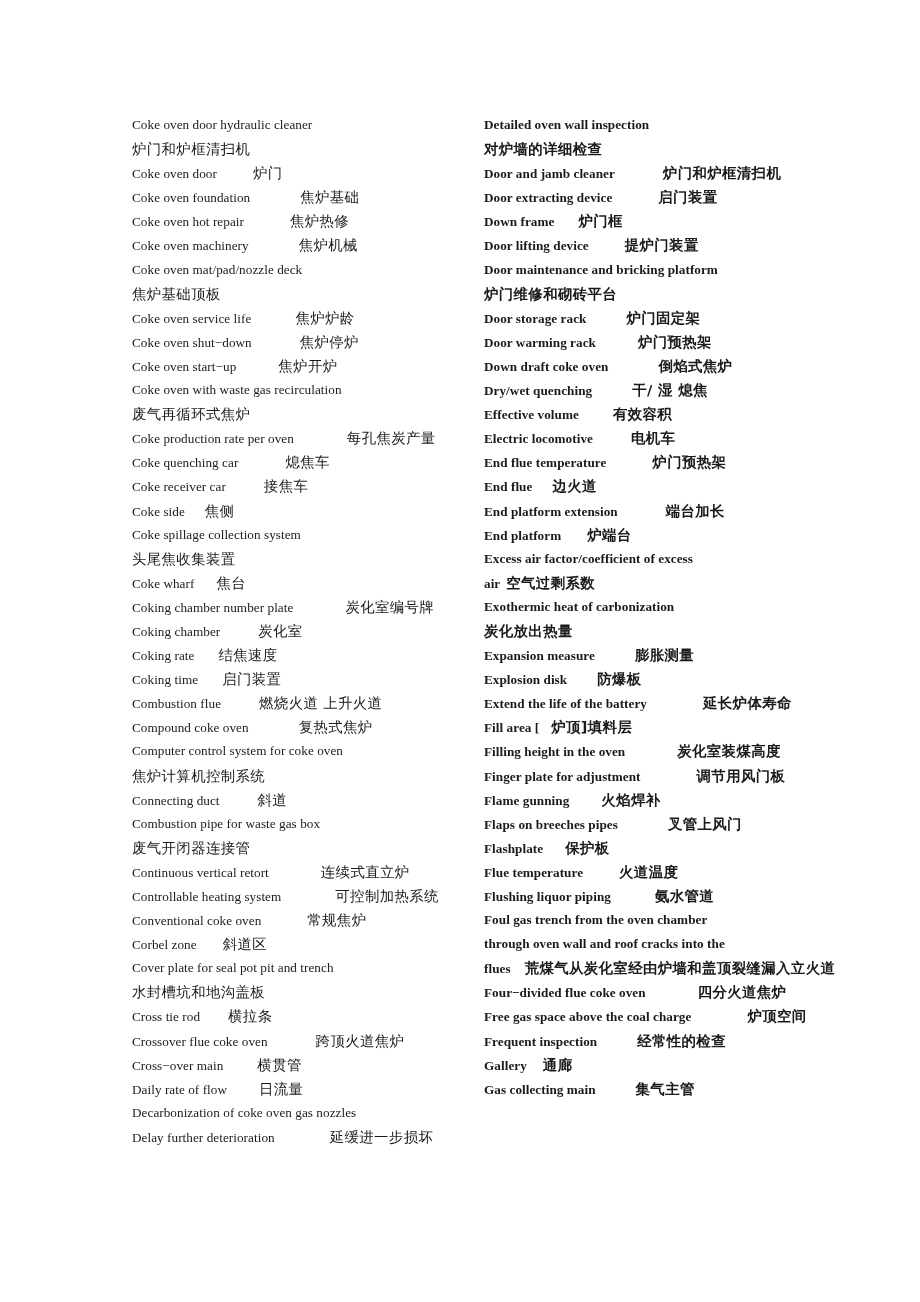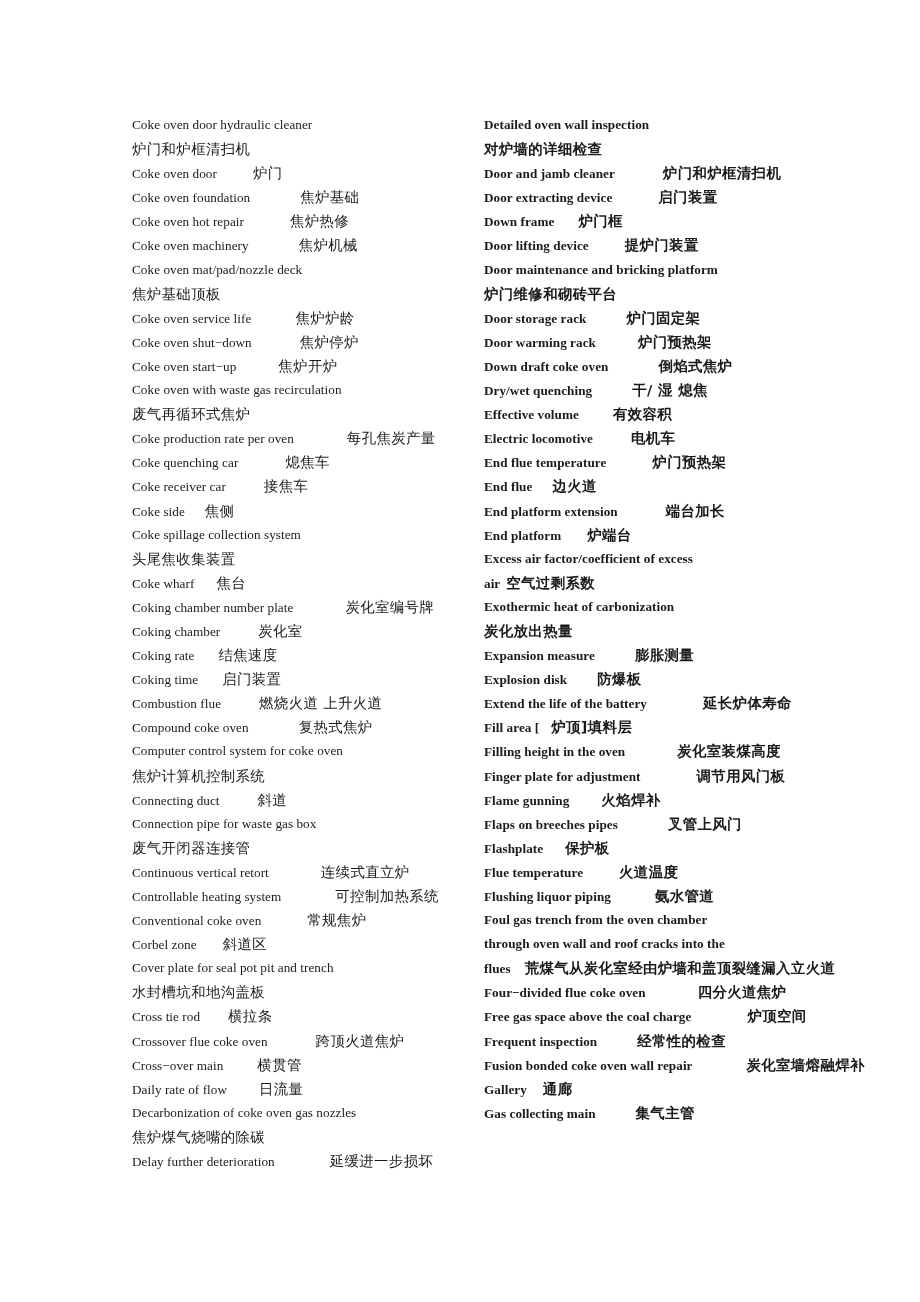--- a/index.html
+++ b/index.html
@@ -97,34 +97,33 @@
         <div class="entry-line"><span class="term-en">Coke wharf</span><span class="gap" style="width: 22px;"></span><span class="term-zh">焦台</span></div>
         <div class="entry-line"><span class="term-en">Coking chamber number plate</span><span class="gap" style="width: 52px;"></span><span class="term-zh">炭化室编号牌</span></div>
         <div class="entry-line"><span class="term-en">Coking chamber</span><span class="gap" style="width: 38px;"></span><span class="term-zh">炭化室</span></div>
         <div class="entry-line"><span class="term-en">Coking rate</span><span class="gap" style="width: 24px;"></span><span class="term-zh">结焦速度</span></div>
         <div class="entry-line"><span class="term-en">Coking time</span><span class="gap" style="width: 24px;"></span><span class="term-zh">启门装置</span></div>
         <div class="entry-line"><span class="term-en">Combustion flue</span><span class="gap" style="width: 38px;"></span><span class="term-zh">燃烧火道 上升火道</span></div>
         <div class="entry-line"><span class="term-en">Compound coke oven</span><span class="gap" style="width: 50px;"></span><span class="term-zh">复热式焦炉</span></div>
         <div class="entry-line"><span class="term-en">Computer control system for coke oven</span></div>
         <div class="entry-line"><span class="term-zh">焦炉计算机控制系统</span></div>
         <div class="entry-line"><span class="term-en">Connecting duct</span><span class="gap" style="width: 38px;"></span><span class="term-zh">斜道</span></div>
-        <div class="entry-line"><span class="term-en">Connection pipe for waste gas box</span></div>
+        <div class="entry-line"><span class="term-en">Combustion pipe for waste gas box</span></div>
         <div class="entry-line"><span class="term-zh">废气开闭器连接管</span></div>
         <div class="entry-line"><span class="term-en">Continuous vertical retort</span><span class="gap" style="width: 52px;"></span><span class="term-zh">连续式直立炉</span></div>
         <div class="entry-line"><span class="term-en">Controllable heating system</span><span class="gap" style="width: 54px;"></span><span class="term-zh">可控制加热系统</span></div>
         <div class="entry-line"><span class="term-en">Conventional coke oven</span><span class="gap" style="width: 46px;"></span><span class="term-zh">常规焦炉</span></div>
         <div class="entry-line"><span class="term-en">Corbel zone</span><span class="gap" style="width: 26px;"></span><span class="term-zh">斜道区</span></div>
         <div class="entry-line"><span class="term-en">Cover plate for seal pot pit and trench</span></div>
         <div class="entry-line"><span class="term-zh">水封槽坑和地沟盖板</span></div>
         <div class="entry-line"><span class="term-en">Cross tie rod</span><span class="gap" style="width: 28px;"></span><span class="term-zh">横拉条</span></div>
         <div class="entry-line"><span class="term-en">Crossover flue coke oven</span><span class="gap" style="width: 48px;"></span><span class="term-zh">跨顶火道焦炉</span></div>
         <div class="entry-line"><span class="term-en">Cross−over main</span><span class="gap" style="width: 34px;"></span><span class="term-zh">横贯管</span></div>
         <div class="entry-line"><span class="term-en">Daily rate of flow</span><span class="gap" style="width: 32px;"></span><span class="term-zh">日流量</span></div>
         <div class="entry-line"><span class="term-en">Decarbonization of coke oven gas nozzles</span></div>
-        <div class="entry-line"><span class="term-zh">焦炉煤气烧嘴的除碳</span></div>
         <div class="entry-line"><span class="term-en">Delay further deterioration</span><span class="gap" style="width: 55px;"></span><span class="term-zh">延缓进一步损坏</span></div>
       </div>
 
     <div class="glossary-column right" id="right-column">
         <div class="entry-line"><span class="term-en">Detailed oven wall inspection</span></div>
         <div class="entry-line"><span class="term-zh">对炉墙的详细检查</span></div>
         <div class="entry-line"><span class="term-en">Door and jamb cleaner</span><span class="gap" style="width: 48px;"></span><span class="term-zh">炉门和炉框清扫机</span></div>
         <div class="entry-line"><span class="term-en">Door extracting device</span><span class="gap" style="width: 46px;"></span><span class="term-zh">启门装置</span></div>
         <div class="entry-line"><span class="term-en">Down frame</span><span class="gap" style="width: 24px;"></span><span class="term-zh">炉门框</span></div>
         <div class="entry-line"><span class="term-en">Door lifting device</span><span class="gap" style="width: 36px;"></span><span class="term-zh">提炉门装置</span></div>
@@ -154,19 +153,18 @@
         <div class="entry-line"><span class="term-en">Flaps on breeches pipes</span><span class="gap" style="width: 50px;"></span><span class="term-zh">叉管上风门</span></div>
         <div class="entry-line"><span class="term-en">Flashplate</span><span class="gap" style="width: 22px;"></span><span class="term-zh">保护板</span></div>
         <div class="entry-line"><span class="term-en">Flue temperature</span><span class="gap" style="width: 36px;"></span><span class="term-zh">火道温度</span></div>
         <div class="entry-line"><span class="term-en">Flushing liquor piping</span><span class="gap" style="width: 44px;"></span><span class="term-zh">氨水管道</span></div>
         <div class="entry-line"><span class="term-en">Foul gas trench from the oven chamber</span></div>
         <div class="entry-line"><span class="term-en">through oven wall and roof cracks into the</span></div>
         <div class="entry-line"><span class="term-en">flues</span><span class="gap" style="width: 14px;"></span><span class="term-zh">荒煤气从炭化室经由炉墙和盖顶裂缝漏入立火道</span></div>
         <div class="entry-line"><span class="term-en">Four−divided flue coke oven</span><span class="gap" style="width: 52px;"></span><span class="term-zh">四分火道焦炉</span></div>
         <div class="entry-line"><span class="term-en">Free gas space above the coal charge</span><span class="gap" style="width: 56px;"></span><span class="term-zh">炉顶空间</span></div>
         <div class="entry-line"><span class="term-en">Frequent inspection</span><span class="gap" style="width: 40px;"></span><span class="term-zh">经常性的检查</span></div>
-        <div class="entry-line"><span class="term-en">Fusion bonded coke oven wall repair</span><span class="gap" style="width: 54px;"></span><span class="term-zh">炭化室墙熔融焊补</span></div>
         <div class="entry-line"><span class="term-en">Gallery</span><span class="gap" style="width: 16px;"></span><span class="term-zh">通廊</span></div>
         <div class="entry-line"><span class="term-en">Gas collecting main</span><span class="gap" style="width: 40px;"></span><span class="term-zh">集气主管</span></div>
       </div>
 
   </div>
 </div>
 
 </body></html>

